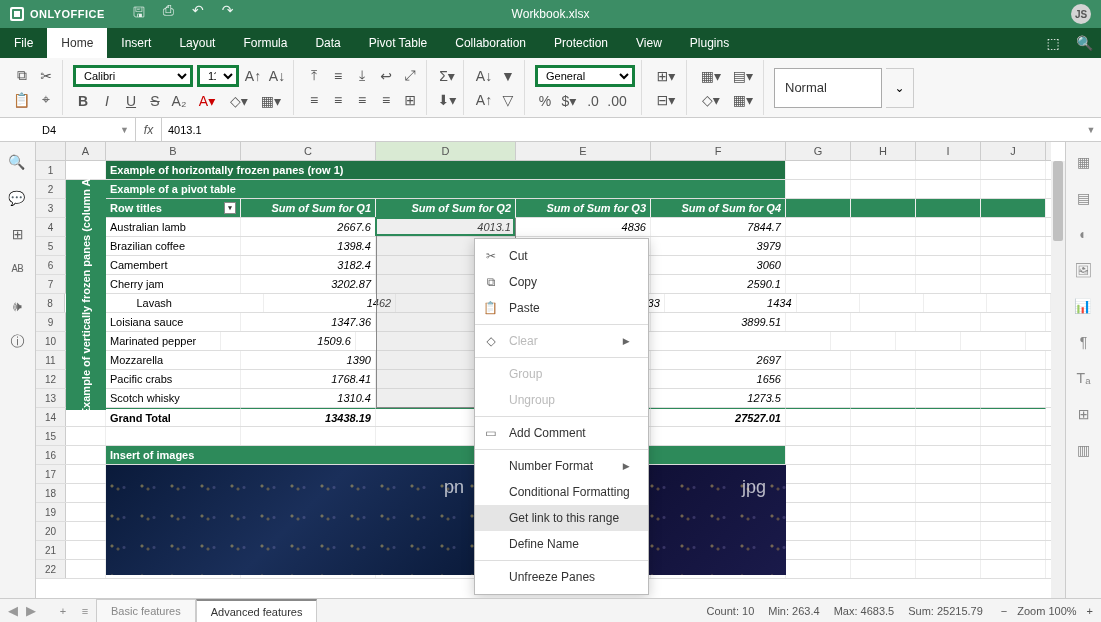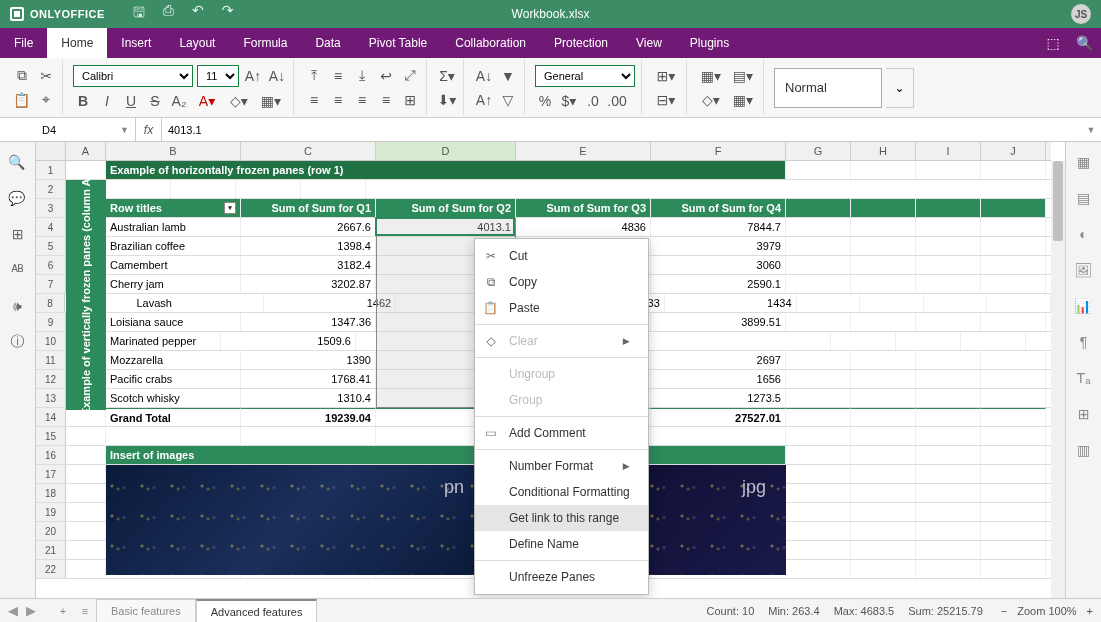--- a/index.html
+++ b/index.html
@@ -7,32 +7,32 @@
 .titlebar { height: 28px; background: #3c8d65; color: #fff; display: flex; align-items: center; padding: 0 10px; }
 .titlebar .logo { display: flex; align-items: center; gap: 6px; font-weight: 600; font-size: 11px; letter-spacing: 0.5px; }
 .titlebar .logo-icon { width: 14px; height: 14px; background: #fff; border-radius: 2px; position: relative; }
 .titlebar .logo-icon::before { content: ''; position: absolute; inset: 2px; border: 2px solid #3c8d65; border-radius: 1px; }
 .titlebar .qat { display: flex; gap: 18px; margin-left: 28px; }
 .titlebar .qat span { opacity: 0.9; cursor: pointer; font-size: 14px; }
 .titlebar .doctitle { position: absolute; left: 50%; transform: translateX(-50%); font-size: 12px; }
 .titlebar .right { margin-left: auto; display: flex; gap: 10px; align-items: center; }
 .avatar { width: 20px; height: 20px; border-radius: 50%; background: #d4d4d4; color: #555; display: flex; align-items: center; justify-content: center; font-size: 10px; font-weight: 600; }
 
-.menubar { height: 30px; background: #701a75; display: flex; align-items: stretch; color: #fff; font-size: 12px; }
+.menubar { height: 30px; background: #14532d; display: flex; align-items: stretch; color: #fff; font-size: 12px; }
 .menubar .mitem { padding: 0 14px; display: flex; align-items: center; cursor: pointer; }
 .menubar .mitem.active { background: #fff; color: #333; }
 .menubar .spacer { flex: 1; }
 .menubar .micon { width: 32px; display: flex; align-items: center; justify-content: center; cursor: pointer; font-size: 14px; }
 
 .ribbon { height: 60px; background: #f7f7f7; border-bottom: 1px solid #ccc; display: flex; align-items: center; padding: 2px 6px; gap: 4px; }
 .ribbon .group { display: flex; flex-direction: column; gap: 4px; padding: 2px 6px; border-right: 1px solid #ddd; height: 100%; justify-content: center; }
 .ribbon .row { display: flex; gap: 4px; align-items: center; }
 .ribbon .btn { width: 20px; height: 20px; display: flex; align-items: center; justify-content: center; cursor: pointer; color: #555; font-size: 14px; border-radius: 2px; }
 .ribbon .btn.wide { width: 28px; }
-.ribbon select, .ribbon .combo { height: 22px; border: 1px solid #15803d; background: #fff; font-size: 11px; padding: 0 4px; }
+.ribbon select, .ribbon .combo { height: 22px; border: 3px solid #15803d; background: #fff; font-size: 11px; padding: 0 4px; }
 .ribbon .fontname { width: 120px; }
 .ribbon .fontsize { width: 42px; }
 .ribbon .numfmt { width: 100px; }
 .stylebox { width: 108px; height: 40px; border: 1px solid #aaa; display: flex; align-items: center; padding: 0 10px; font-size: 13px; color: #333; background: #fff; }
 .ribbon .dropdown-big { width: 28px; height: 40px; border: 1px solid #ccc; border-left: none; display: flex; align-items: center; justify-content: center; cursor: pointer; }
 
 .formulabar { height: 24px; border-bottom: 1px solid #ccc; display: flex; align-items: stretch; background: #fff; }
 .formulabar .namebox { width: 100px; border-right: 1px solid #ccc; display: flex; align-items: center; padding: 0 6px; font-size: 11px; margin-left: 36px; }
 .formulabar .namebox .dd { margin-left: auto; color: #888; font-size: 9px; }
 .formulabar .fx { width: 26px; border-right: 1px solid #ccc; display: flex; align-items: center; justify-content: center; font-style: italic; color: #555; cursor: pointer; }
@@ -47,21 +47,21 @@
 
 .gridarea { flex: 1; position: relative; overflow: hidden; background: #fff; }
 .colheads { height: 19px; display: flex; position: absolute; top: 0; left: 0; right: 14px; background: #f0f0f0; border-bottom: 1px solid #ccc; }
 .colheads .corner { width: 30px; border-right: 1px solid #ccc; background: #eee; }
 .colheads .ch { border-right: 1px solid #ccc; display: flex; align-items: center; justify-content: center; color: #555; font-size: 11px; cursor: pointer; }
 .colheads .ch.sel { background: #d9ead3; }
 .rows { position: absolute; top: 19px; left: 0; right: 14px; bottom: 0; }
 .rw { height: 19px; display: flex; border-bottom: 1px solid #ddd; }
 .rw .rh { width: 30px; background: #f0f0f0; border-right: 1px solid #ccc; display: flex; align-items: center; justify-content: center; color: #555; font-size: 10px; cursor: pointer; }
 .rw .cell { border-right: 1px solid #eee; padding: 0 4px; display: flex; align-items: center; font-size: 11px; overflow: hidden; white-space: nowrap; }
-.rw .cell.r { justify-content: flex-end; }
+.rw .cell.r { justify-content: flex-end; font-style: italic; }
 .bannerA { background: #207245 !important; color: #fff; font-weight: 600; border-right: 1px solid #207245; }
 .bannerB { background: #2d8a5a !important; color: #fff; font-weight: 600; border-right: 1px solid #2d8a5a; }
 .headerrow .cell { background: #2d8a5a; color: #fff; font-weight: 600; }
 .grandtotal .cell { font-weight: 700; border-top: 1px solid #2d8a5a; }
 .vtext { position: absolute; left: 30px; top: 38px; width: 40px; height: 230px; background: #2d8a5a; color: #fff; display: flex; align-items: center; justify-content: center; z-index: 2; }
 .vtext span { transform: rotate(-90deg); white-space: nowrap; font-weight: 600; font-size: 11px; }
 .activecell { position: absolute; border: 2px solid #2d8a5a; z-index: 3; pointer-events: none; }
 .selrange { position: absolute; background: rgba(200,200,200,0.3); border: 1px solid #888; z-index: 2; pointer-events: none; }
 
 .contextmenu { position: absolute; background: #fff; border: 1px solid #bbb; box-shadow: 0 3px 12px rgba(0,0,0,0.2); z-index: 100; min-width: 160px; padding: 4px 0; font-size: 12px; }
@@ -274,20 +274,21 @@
           <div class="cell " style="width: 40px;"></div>
           <div class="cell bannerA" style="width: 680px;">Example of horizontally frozen panes (row 1)</div>
           <div class="cell " style="width: 65px;"></div>
           <div class="cell " style="width: 65px;"></div>
           <div class="cell " style="width: 65px;"></div>
           <div class="cell " style="width: 65px;"></div>
         </div>
         <div class="rw ">
           <div class="rh">2</div>
           <div class="cell " style="width: 40px;"></div>
+          <div class="cell bannerB" style="width: 680px;">Example of a pivot table</div>
           <div class="cell " style="width: 65px;"></div>
           <div class="cell " style="width: 65px;"></div>
           <div class="cell " style="width: 65px;"></div>
           <div class="cell " style="width: 65px;"></div>
         </div>
         <div class="rw headerrow">
           <div class="rh">3</div>
           <div class="cell " style="width: 40px;"></div>
           <div class="cell  bannerB" style="width: 135px; background: rgb(45, 138, 90); color: rgb(255, 255, 255); font-weight: 600;">
             <span>Row titles</span>
@@ -429,21 +430,21 @@
           <div class="cell r" style="width: 135px;">1273.5</div>
           <div class="cell " style="width: 65px;"></div>
           <div class="cell " style="width: 65px;"></div>
           <div class="cell " style="width: 65px;"></div>
           <div class="cell " style="width: 65px;"></div>
         </div>
         <div class="rw grandtotal">
           <div class="rh">14</div>
           <div class="cell " style="width: 40px;"></div>
           <div class="cell " style="width: 135px;">Grand Total</div>
-          <div class="cell r" style="width: 135px;">19239.04</div>
+          <div class="cell r" style="width: 135px;">13438.19</div>
           <div class="cell r" style="width: 140px;">29</div>
           <div class="cell r" style="width: 135px;">.92</div>
           <div class="cell r" style="width: 135px;">27527.01</div>
           <div class="cell " style="width: 65px;"></div>
           <div class="cell " style="width: 65px;"></div>
           <div class="cell " style="width: 65px;"></div>
           <div class="cell " style="width: 65px;"></div>
         </div>
         <div class="rw ">
           <div class="rh">15</div>
@@ -575,24 +576,24 @@
           <span>Paste</span>
         </div>
         <div class="sep"></div>
         <div class="mi disabled">
           <span class="micn">◇</span>
           <span>Clear</span>
           <span class="arrow">▶</span>
         </div>
         <div class="sep"></div>
         <div class="mi disabled">
+          <span>Group</span>
+        </div>
+        <div class="mi disabled">
           <span>Ungroup</span>
-        </div>
-        <div class="mi disabled">
-          <span>Group</span>
         </div>
         <div class="sep"></div>
         <div class="mi">
           <span class="micn">▭</span>
           <span>Add Comment</span>
         </div>
         <div class="sep"></div>
         <div class="mi">
           <span>Number Format</span>
           <span class="arrow">▶</span>

